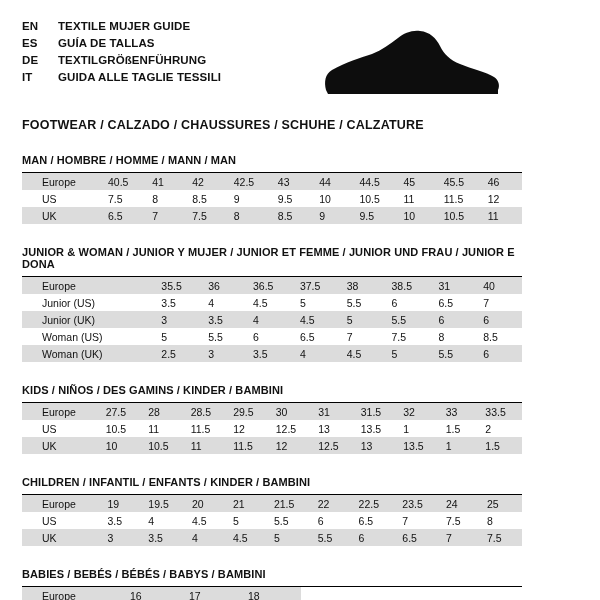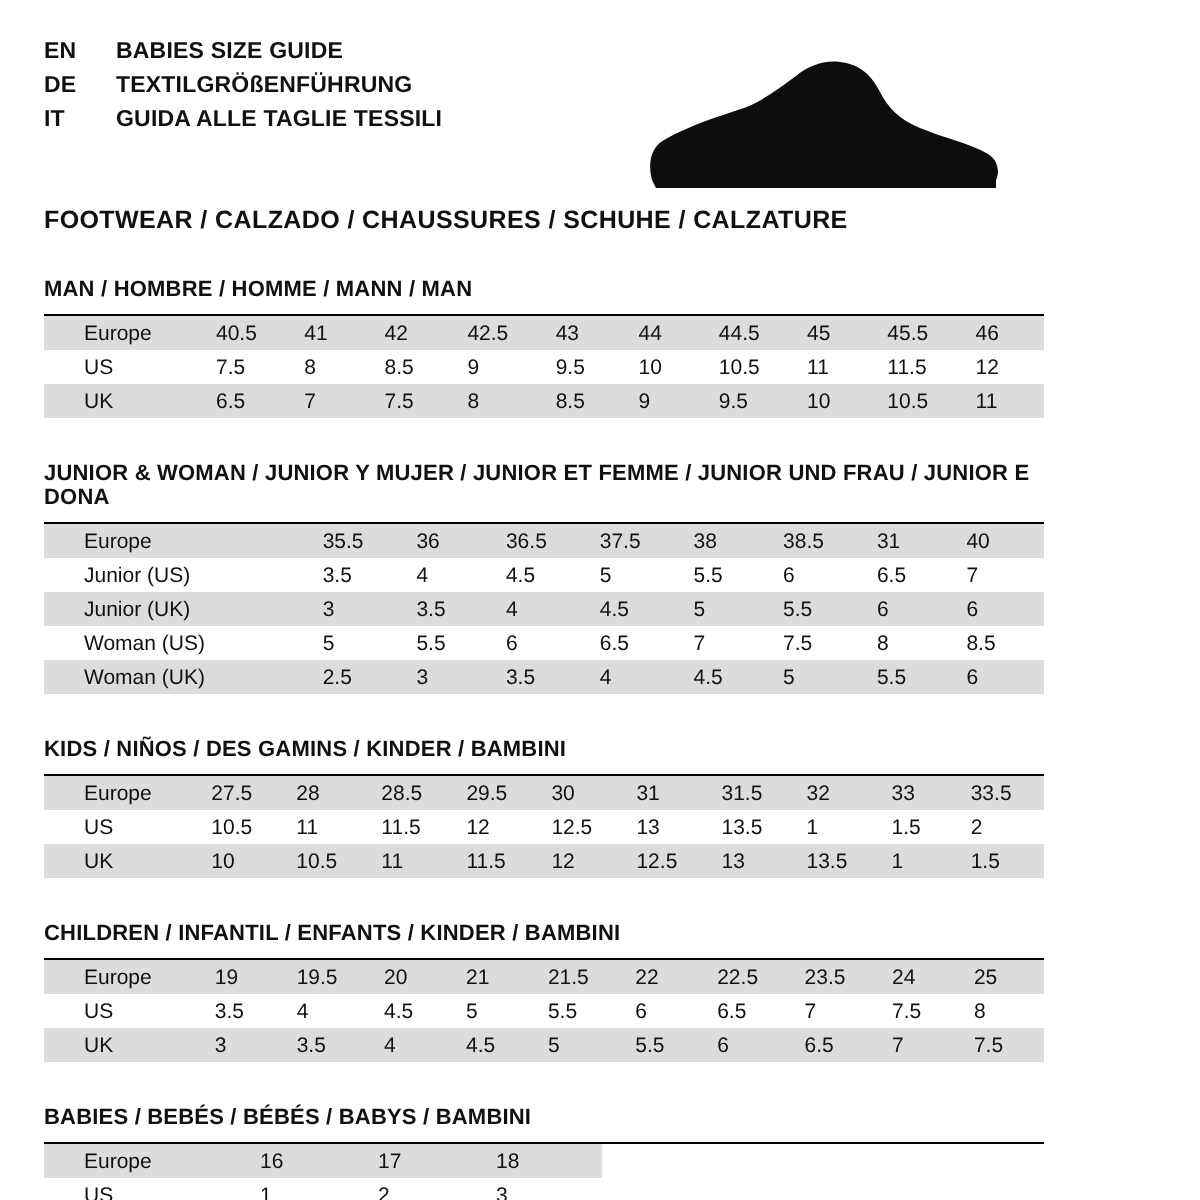--- a/index.html
+++ b/index.html
@@ -46,20 +46,21 @@
   .lang-text {
     white-space: nowrap;
   }
 
   .shoe-art {
     margin-top: 10px;
     margin-right: 22px;
   }
 
   .footwear-line {
+    margin-top: 16px;
     font-size: 12.5px;
     font-weight: bold;
     letter-spacing: 0.2px;
   }
 
   
   .section {
     margin-top: 22px;
   }
   .section-title {
@@ -102,21 +103,25 @@
 </style>
 </head>
 <body>
 
 <div class="page">
 
   <div class="header">
     <div class="lang-list">
       <div class="lang-row">
         <span class="lang-code">EN</span>
-        <span class="lang-text">BABIES SIZE GUIDE</span>
+        <span class="lang-text">TEXTILE MUJER GUIDE</span>
+      </div>
+      <div class="lang-row">
+        <span class="lang-code">ES</span>
+        <span class="lang-text">GUÍA DE TALLAS</span>
       </div>
       <div class="lang-row">
         <span class="lang-code">DE</span>
         <span class="lang-text">TEXTILGRÖßENFÜHRUNG</span>
       </div>
       <div class="lang-row">
         <span class="lang-code">IT</span>
         <span class="lang-text">GUIDA ALLE TAGLIE TESSILI</span>
       </div>
     </div>

